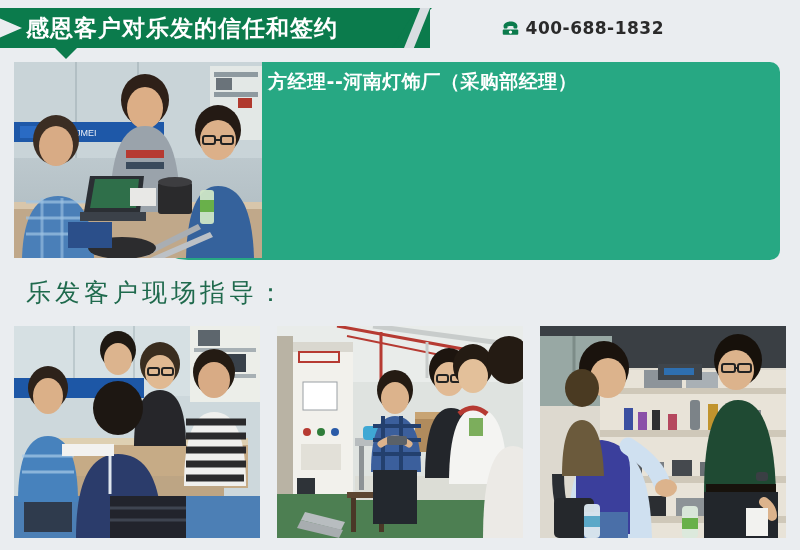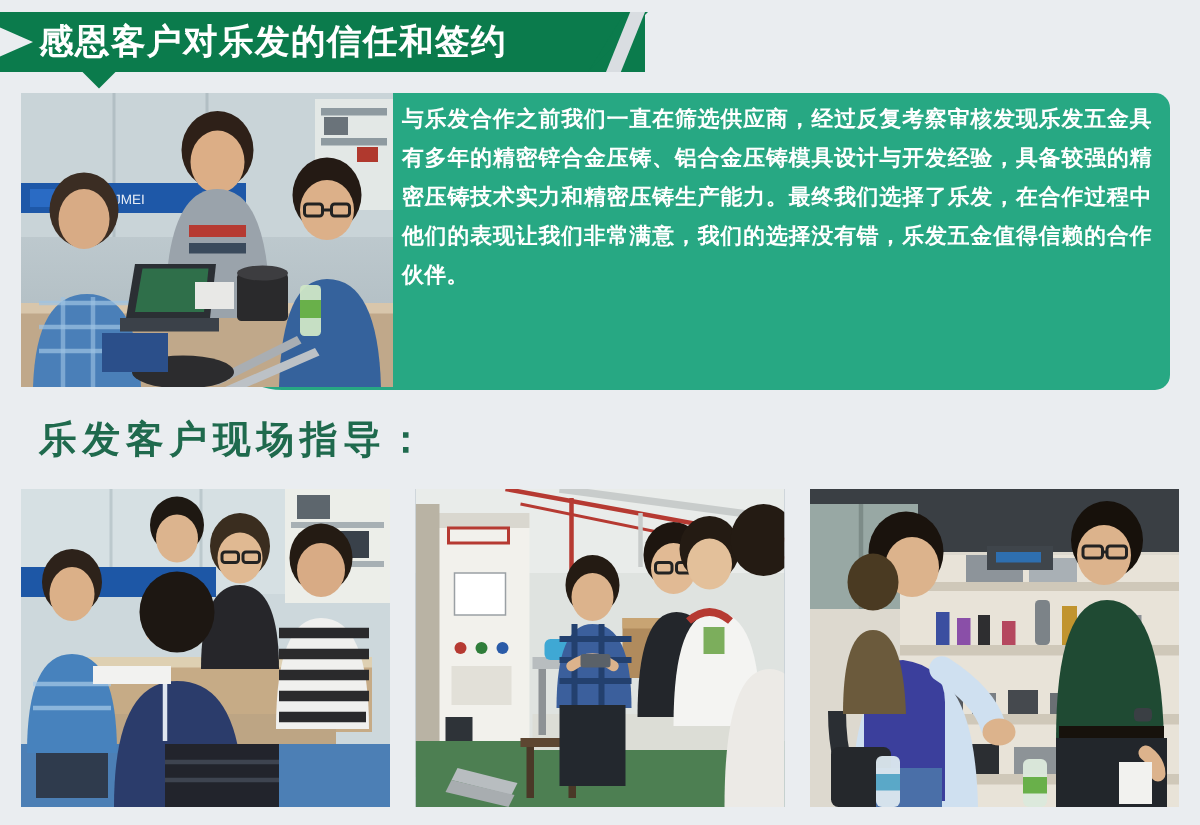--- a/index.html
+++ b/index.html
@@ -149,21 +149,21 @@
     margin-top: 1px;
   }
 
   
   .section-title {
     position: absolute;
     left: 26px;
     top: 276px;
     color: #1f6a4d;
     font-size: 25px;
-    font-weight: bold;
+    font-weight: normal;
     letter-spacing: 4px;
     font-family: "DejaVu Serif", "Liberation Serif", serif;
   }
 
   
   .gallery {
     position: absolute;
     left: 14px;
     top: 326px;
     width: 772px;
@@ -187,20 +187,30 @@
 </head>
 <body>
 
 <div class="header">
   <div class="header-bar"></div>
   <div class="header-slash-a"></div>
   <div class="header-slash-b"></div>
   <div class="header-arrow-down"></div>
   <div class="header-title">感恩客户对乐发的信任和签约</div>
 
+  <div class="header-phone">
+    <span class="phone-icon-wrap">
+      <svg class="phone-icon" viewBox="0 0 24 24" aria-hidden="true">
+        <path fill="#0b7b4c" d="M3.2 9.2c0-3.6 3.9-6.1 8.8-6.1s8.8 2.5 8.8 6.1c0 1-.3 1.9-.9 2.7h-3.1c-.6 0-1.1-.5-1.1-1.1V9.3c-1.1-.4-2.4-.6-3.7-.6s-2.6.2-3.7.6v1.5c0 .6-.5 1.1-1.1 1.1H4.1c-.6-.8-.9-1.7-.9-2.7z"></path>
+        <rect x="2.2" y="13.2" width="19.6" height="6.6" rx="1.3" fill="#0b7b4c"></rect>
+        <circle cx="12" cy="16.5" r="2.1" fill="#ffffff"></circle>
+      </svg>
+    </span>
+    <span class="phone-number">400-688-1832</span>
+  </div>
 </div>
 
 <div class="testimonial">
   <div class="testi-panel"></div>
 
   <div class="testi-photo">
     <svg viewBox="0 0 248 196" preserveAspectRatio="xMidYMid slice" aria-hidden="true">
       <defs>
         <linearGradient id="tw" x1="0" y1="0" x2="0" y2="1">
           <stop offset="0" stop-color="#cfd9dd"></stop>
@@ -258,21 +268,21 @@
       <rect x="186" y="138" width="14" height="12" fill="#69b04a"></rect>
 
       <path d="M128 190 l56-28 3 5 -56 28z" fill="#a9aeb3"></path>
       <path d="M136 196 l60-26 3 5 -60 26z" fill="#bcc1c6"></path>
       <ellipse cx="108" cy="186" rx="34" ry="11" fill="#2c2c2e"></ellipse>
       <rect x="54" y="160" width="44" height="26" fill="#2b4f8a"></rect>
     </svg>
   </div>
 
   <div class="testi-text">
-    <div class="testi-body">与乐发合作之前我们一直在筛选供应商，经过反复考察审核发现乐发五金具有多年的精密锌合金压铸、铝合金压铸模具设计与开发经验，具备较强的精密压铸技术实力和精密压铸生产能力。最终我们选择了乐发，在合作过程中他们的表现让我们非常满意，我们的选择没有错，乐发五金值得信赖的合作伙伴。</div>
+    <div class="testi-name">方经理--河南灯饰厂（采购部经理）</div>
   </div>
 </div>
 
 <div class="section-title">乐发客户现场指导：</div>
 
 <div class="gallery">
 
   <div class="gallery-item">
     <svg viewBox="0 0 246 212" preserveAspectRatio="xMidYMid slice" aria-hidden="true">
       <rect width="246" height="212" fill="#cdd8dc"></rect>

